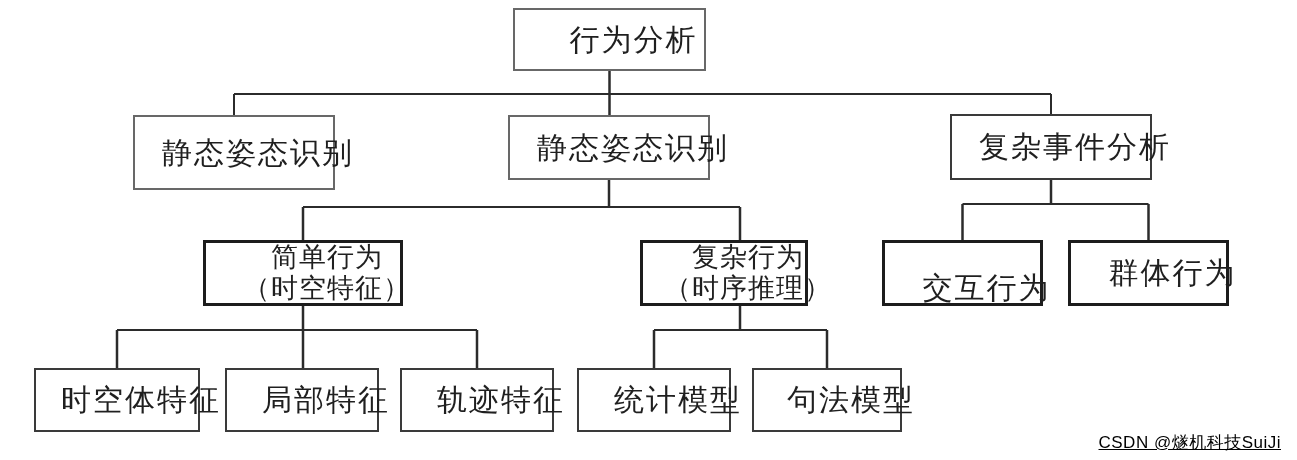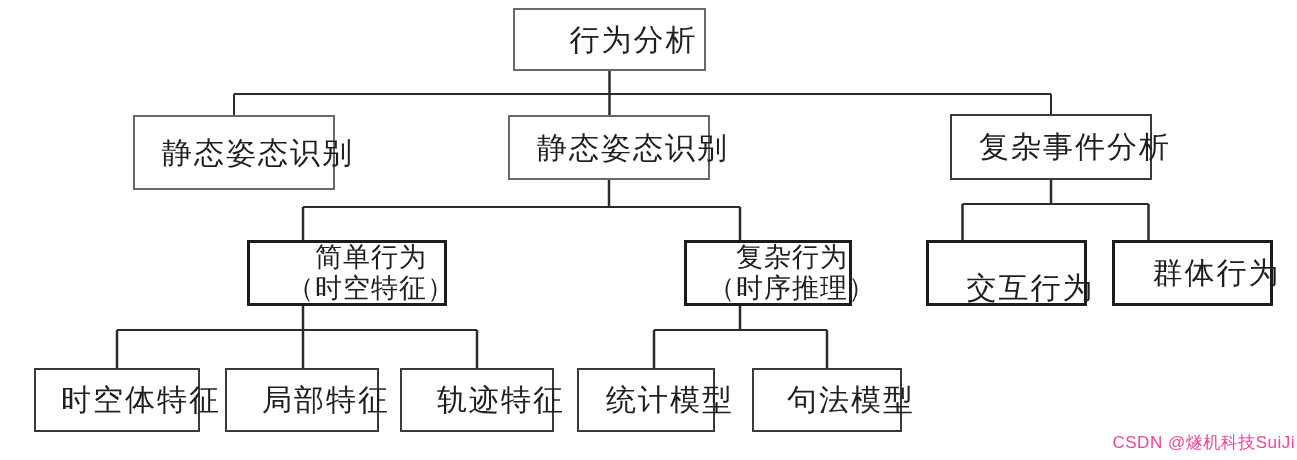--- a/index.html
+++ b/index.html
@@ -34,29 +34,30 @@
     letter-spacing: 2px;
     line-height: 1.05;
     text-align: center;
     white-space: nowrap;
     padding-left: 48px;
   }
   .node span { display: block; }
   .node.two-line { font-size: 27px; line-height: 31px; letter-spacing: 1px; }
   .b-thin { border: 2px solid #686868; }
   .b-mid  { border: 2px solid #3a3a3a; }
-  .b-bold { border: 3px solid #1c1c1c; margin-left: 44px; }
+  .b-bold { border: 3px solid #1c1c1c; }
   .watermark {
     position: absolute;
-    right: 2px;
+    right: 16px;
     top: 431px;
     font-family: "Liberation Sans", "DejaVu Sans", sans-serif;
     font-size: 17px;
-    color: #ec4899;
+    color: #000000;
     letter-spacing: 0.5px;
+    text-decoration: underline;
   }
 </style>
 </head>
 <body>
 
 <div id="canvas">
 
   <svg id="wires" viewBox="0 0 1297 460" xmlns="http://www.w3.org/2000/svg">
     <g stroke="#2b2b2b" stroke-width="2.5" fill="none">
 
@@ -119,21 +120,21 @@
 
   <div class="node b-mid" style="left:34px; top:368px; width:166px; height:64px;">
     <span>时空体特征</span>
   </div>
   <div class="node b-mid" style="left:225px; top:368px; width:154px; height:64px;">
     <span>局部特征</span>
   </div>
   <div class="node b-mid" style="left:400px; top:368px; width:154px; height:64px;">
     <span>轨迹特征</span>
   </div>
-  <div class="node b-mid" style="left:577px; top:368px; width:138px; height:64px;">
+  <div class="node b-mid" style="left:577px; top:368px; width:154px; height:64px;">
     <span>统计模型</span>
   </div>
   <div class="node b-mid" style="left:752px; top:368px; width:150px; height:64px;">
     <span>句法模型</span>
   </div>
 
   <div class="watermark">CSDN @燧机科技SuiJi</div>
 
 </div>
 

